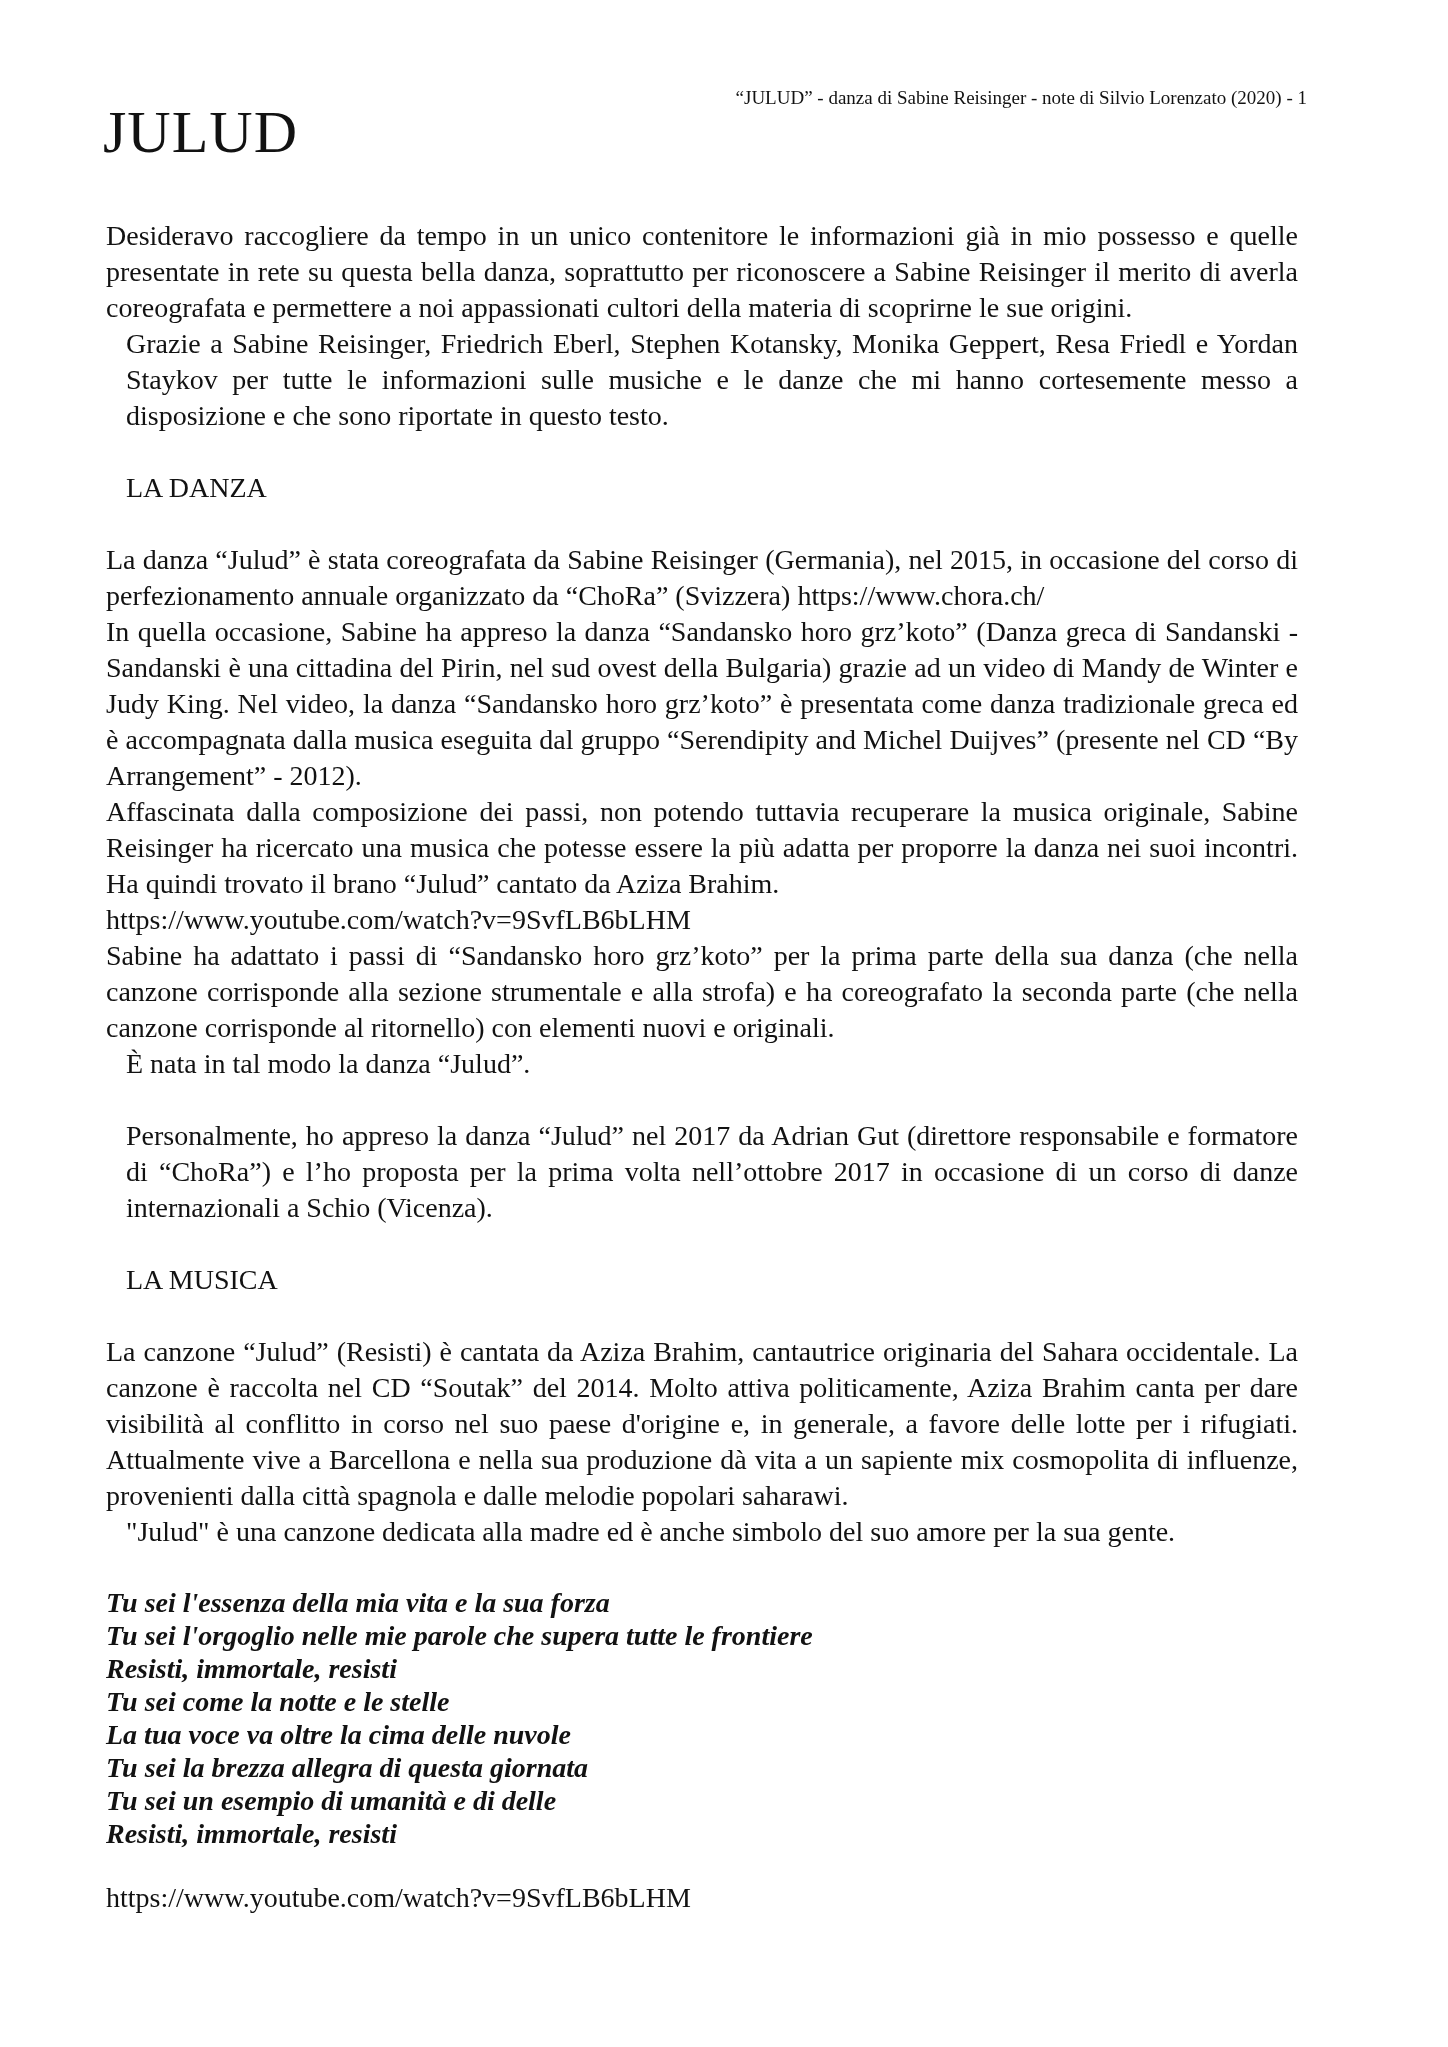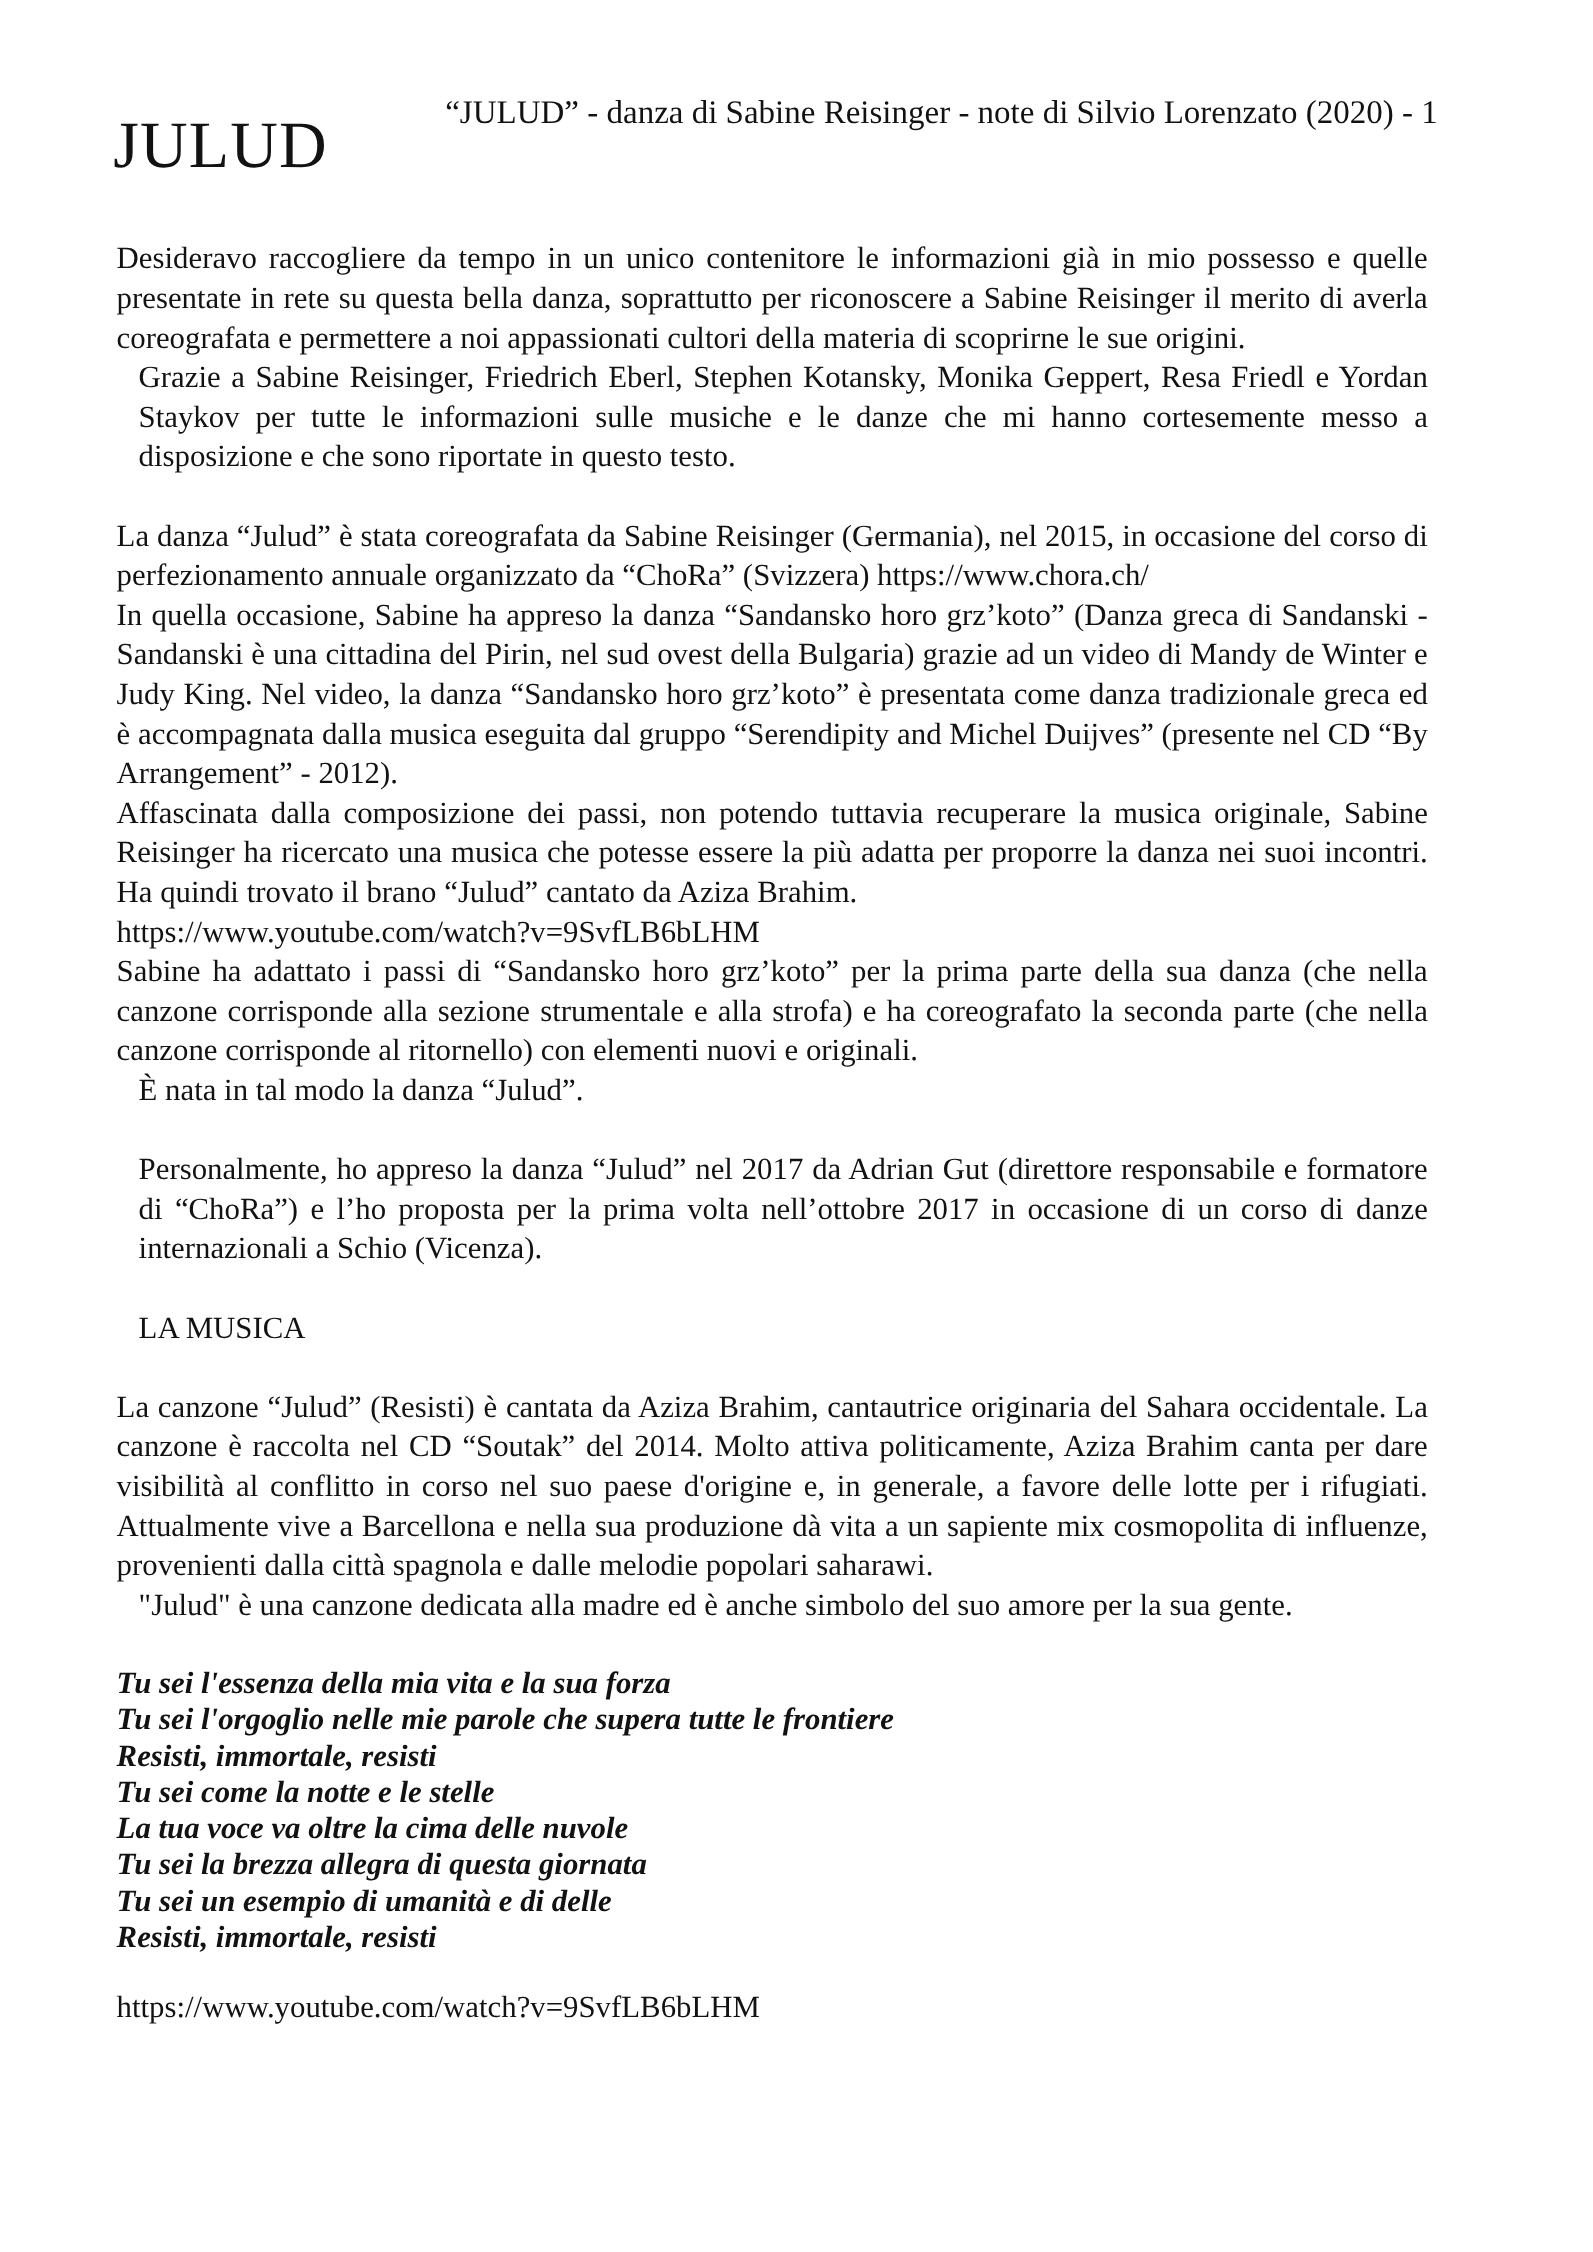--- a/index.html
+++ b/index.html
@@ -11,21 +11,21 @@
     font-family: "Liberation Serif", "DejaVu Serif", serif;
     color: #121212;
     overflow: hidden;
   }
   .page-header {
     position: absolute;
     top: 88px;
     left: 106px;
     width: 1201px;
     text-align: right;
-    font-size: 30px;
+    font-size: 19px;
     line-height: 1;
     white-space: nowrap;
   }
   .page-title {
     position: absolute;
     top: 102px;
     left: 103px;
     font-size: 60px;
     line-height: 1;
     font-weight: normal;
@@ -72,20 +72,21 @@
 <div class="page-header">“JULUD” - danza di Sabine Reisinger - note di Silvio Lorenzato (2020) - 1</div>
 
 <h1 class="page-title">JULUD</h1>
 
 <div class="content">
 
   <p class="par">Desideravo raccogliere da tempo in un unico contenitore le informazioni già in mio possesso e quelle presentate in rete su questa bella danza, soprattutto per riconoscere a Sabine Reisinger il merito di averla coreografata e permettere a noi appassionati cultori della materia di scoprirne le sue origini.</p>
 
   <p class="par mb-gap">Grazie a Sabine Reisinger, Friedrich Eberl, Stephen Kotansky, Monika Geppert, Resa Friedl e Yordan Staykov per tutte le informazioni sulle musiche e le danze che mi hanno cortesemente messo a disposizione e che sono riportate in questo testo.</p>
 
+  <h2 class="heading mb-gap">LA DANZA</h2>
 
   <p class="par"><span>La danza “Julud” è stata coreografata da Sabine Reisinger (Germania), nel 2015, in occasione del corso di perfezionamento annuale organizzato da “ChoRa” (Svizzera) </span><span class="link">https://www.chora.ch/</span></p>
 
   <p class="par">In quella occasione, Sabine ha appreso la danza “Sandansko horo grz’koto” (Danza greca di Sandanski - Sandanski è una cittadina del Pirin, nel sud ovest della Bulgaria) grazie ad un video di Mandy de Winter e Judy King. Nel video, la danza “Sandansko horo grz’koto” è presentata come danza tradizionale greca ed è accompagnata dalla musica eseguita dal gruppo “Serendipity and Michel Duijves” (presente nel CD “By Arrangement” - 2012).</p>
 
 
   <p class="par">Affascinata dalla composizione dei passi, non potendo tuttavia recuperare la musica originale, Sabine Reisinger ha ricercato una musica che potesse essere la più adatta per proporre la danza nei suoi incontri. Ha quindi trovato il brano “Julud” cantato da Aziza Brahim.</p>
 
   <div class="line link">https://www.youtube.com/watch?v=9SvfLB6bLHM</div>
 

